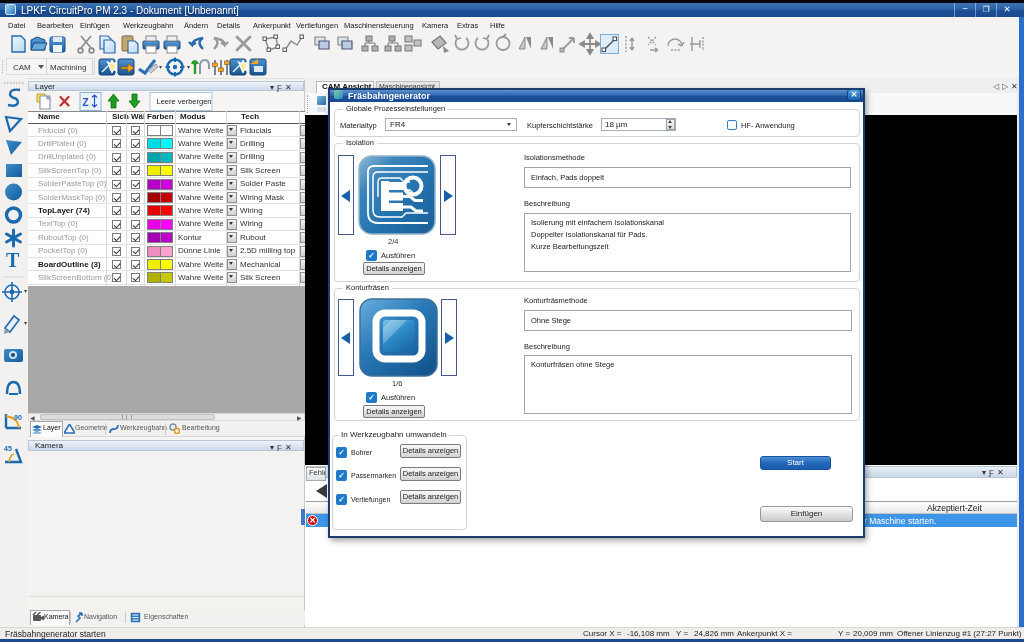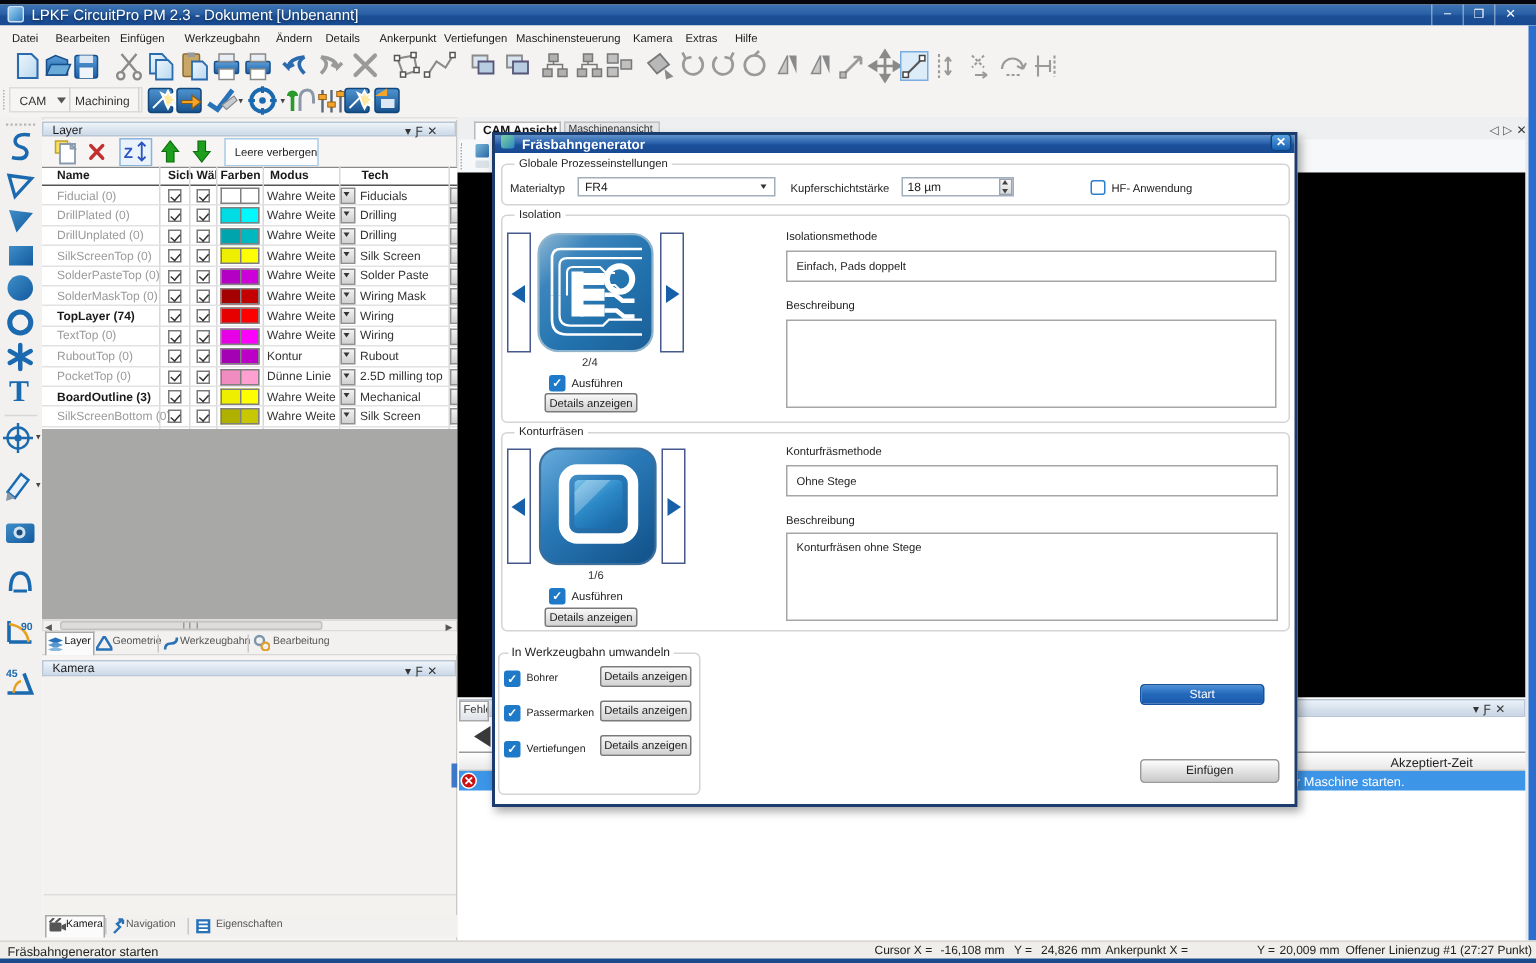--- a/index.html
+++ b/index.html
@@ -628,20 +628,21 @@
   <div class="abs" style="left:444px;top:190px;width:0;height:0;border-top:6px solid transparent;border-bottom:6px solid transparent;border-left:9px solid #1560a8;"></div>
   <div class="abs" style="left:388px;top:237px;font-size:7.5px;color:#333;">2/4</div>
   <div class="abs" style="left:366px;top:250px;width:11px;height:11px;background:#1e7ac8;border-radius:2px;color:#fff;font-size:8px;font-weight:bold;text-align:center;line-height:11px;">✓</div>
   <div class="abs" style="left:381px;top:251px;font-size:7.5px;color:#222;">Ausführen</div>
   <div class="abs" style="left:363px;top:262px;width:62px;height:13px;background:linear-gradient(#f8f8f8,#d2d2d2);border:1px solid #7a7a7a;border-radius:2px;box-sizing:border-box;font-size:7.5px;color:#222;text-align:center;line-height:11px;white-space:nowrap;">Details anzeigen</div>
   <div class="abs" style="left:524px;top:153px;font-size:7.5px;color:#222;">Isolationsmethode</div>
   <div class="abs" style="left:524px;top:167px;width:327px;height:21px;background:#fff;border:1px solid #a6a6a6;box-sizing:border-box;"></div>
   <div class="abs" style="left:531px;top:173px;font-size:7.5px;color:#222;">Einfach, Pads doppelt</div>
   <div class="abs" style="left:524px;top:199px;font-size:7.5px;color:#222;">Beschreibung</div>
   <div class="abs" style="left:524px;top:213px;width:327px;height:59px;background:#fff;border:1px solid #a6a6a6;box-sizing:border-box;"></div>
+  <div class="abs" style="left:531px;top:217px;font-size:7.5px;color:#222;line-height:12px;">Isolierung mit einfachem Isolationskanal<br>Doppelter Isolationskanal für Pads.<br>Kurze Bearbeitungszeit</div>
 
   <div class="abs" style="left:334px;top:288px;width:526px;height:133px;border:1px solid #d4d4d4;border-radius:4px;box-sizing:border-box;"></div>
   <div class="abs" style="left:343px;top:283px;background:#fff;padding:0 3px;font-size:7.5px;color:#222;">Konturfräsen</div>
   <div class="abs" style="left:338px;top:299px;width:16px;height:77px;background:#fff;border:1px solid #46588c;box-sizing:border-box;"></div>
   <div class="abs" style="left:341px;top:332px;width:0;height:0;border-top:6px solid transparent;border-bottom:6px solid transparent;border-right:9px solid #1560a8;"></div>
   <div id="kon-icon" class="abs" style="left:359px;top:298px;width:79px;height:79px;">
     <svg width="79" height="79" viewBox="0 0 79 79">
       <defs>
         <linearGradient id="kong" x1="0" y1="0" x2="0.8" y2="1">
           <stop offset="0" stop-color="#6aaede"></stop>
@@ -678,16 +679,16 @@
   <div class="abs" style="left:336px;top:447px;width:11px;height:11px;background:#1e7ac8;border-radius:2px;color:#fff;font-size:8px;font-weight:bold;text-align:center;line-height:11px;">✓</div>
   <div class="abs" style="left:351px;top:449px;font-size:7px;color:#222;">Bohrer</div>
   <div class="abs" style="left:400px;top:444px;width:61px;height:14px;background:linear-gradient(#f8f8f8,#d2d2d2);border:1px solid #7a7a7a;border-radius:2px;box-sizing:border-box;font-size:7.5px;color:#222;text-align:center;line-height:12px;white-space:nowrap;">Details anzeigen</div>
   <div class="abs" style="left:336px;top:470px;width:11px;height:11px;background:#1e7ac8;border-radius:2px;color:#fff;font-size:8px;font-weight:bold;text-align:center;line-height:11px;">✓</div>
   <div class="abs" style="left:351px;top:472px;font-size:7px;color:#222;">Passermarken</div>
   <div class="abs" style="left:400px;top:467px;width:61px;height:14px;background:linear-gradient(#f8f8f8,#d2d2d2);border:1px solid #7a7a7a;border-radius:2px;box-sizing:border-box;font-size:7.5px;color:#222;text-align:center;line-height:12px;white-space:nowrap;">Details anzeigen</div>
   <div class="abs" style="left:336px;top:494px;width:11px;height:11px;background:#1e7ac8;border-radius:2px;color:#fff;font-size:8px;font-weight:bold;text-align:center;line-height:11px;">✓</div>
   <div class="abs" style="left:351px;top:496px;font-size:7px;color:#222;">Vertiefungen</div>
   <div class="abs" style="left:400px;top:490px;width:61px;height:14px;background:linear-gradient(#f8f8f8,#d2d2d2);border:1px solid #7a7a7a;border-radius:2px;box-sizing:border-box;font-size:7.5px;color:#222;text-align:center;line-height:12px;white-space:nowrap;">Details anzeigen</div>
 
-  <div class="abs" style="left:760px;top:456px;width:83px;height:14px;background:linear-gradient(#4a90d8,#2368b8 50%,#1a5cb0);border:1px solid #17529e;border-radius:3px;box-sizing:border-box;color:#fff;font-size:8px;text-align:center;line-height:12px;">Start</div>
+  <div class="abs" style="left:760px;top:456px;width:71px;height:14px;background:linear-gradient(#4a90d8,#2368b8 50%,#1a5cb0);border:1px solid #17529e;border-radius:3px;box-sizing:border-box;color:#fff;font-size:8px;text-align:center;line-height:12px;">Start</div>
   <div class="abs" style="left:760px;top:506px;width:93px;height:16px;background:linear-gradient(#fdfdfd,#c9c9c9);border:1px solid #9a9a9a;border-radius:3px;box-sizing:border-box;color:#222;font-size:8px;text-align:center;line-height:14px;">Einfügen</div>
 
 </div>
 
 </body></html>

